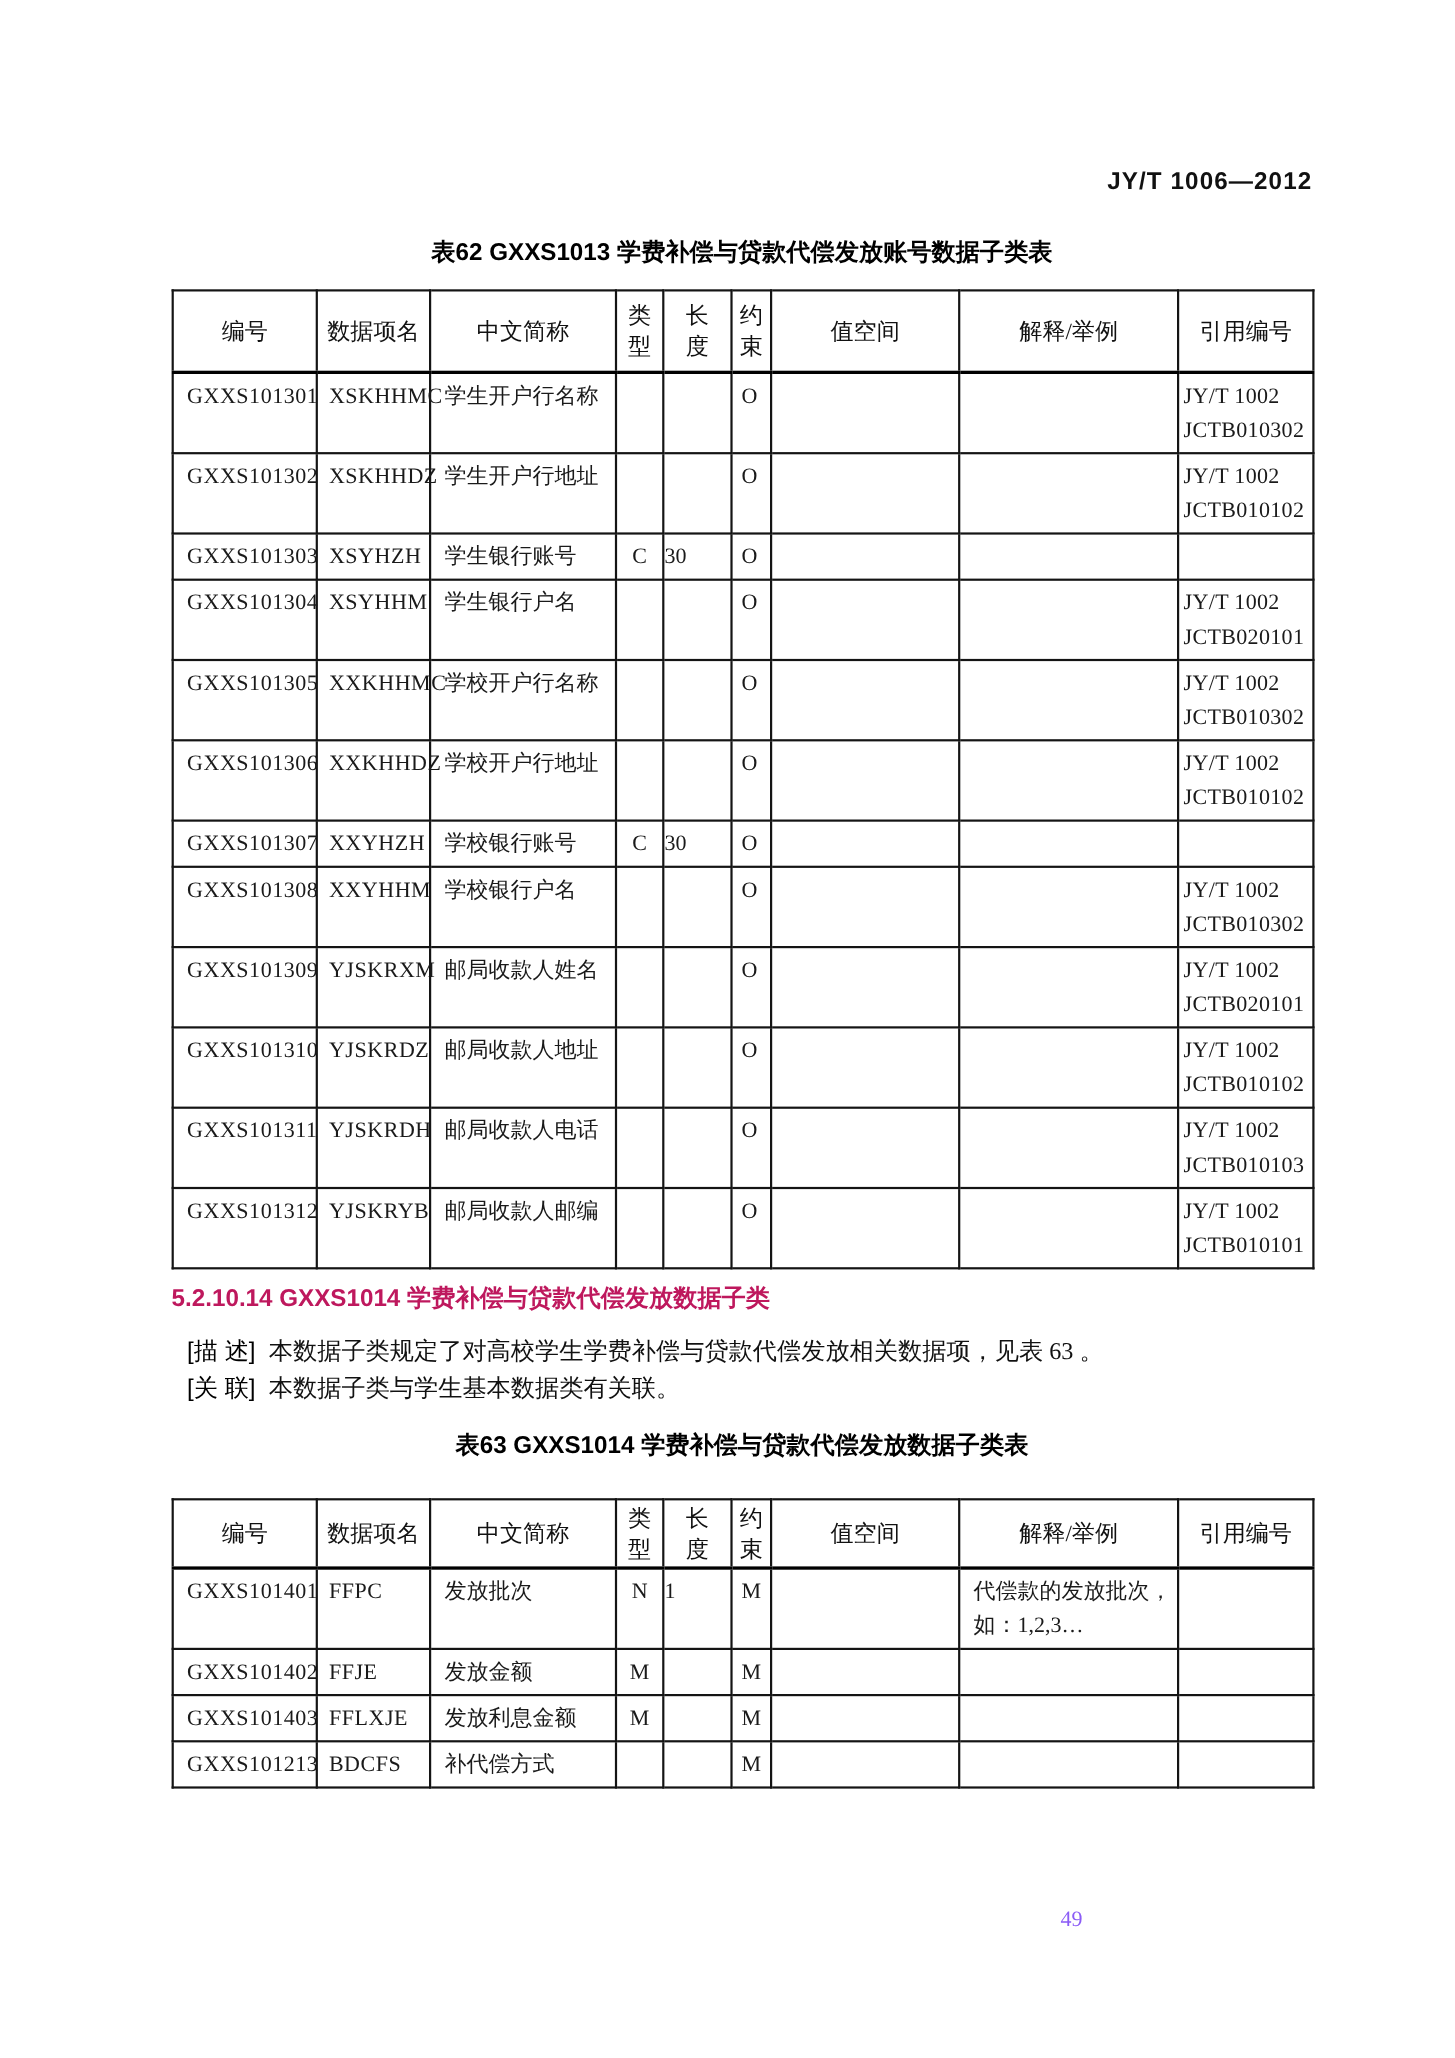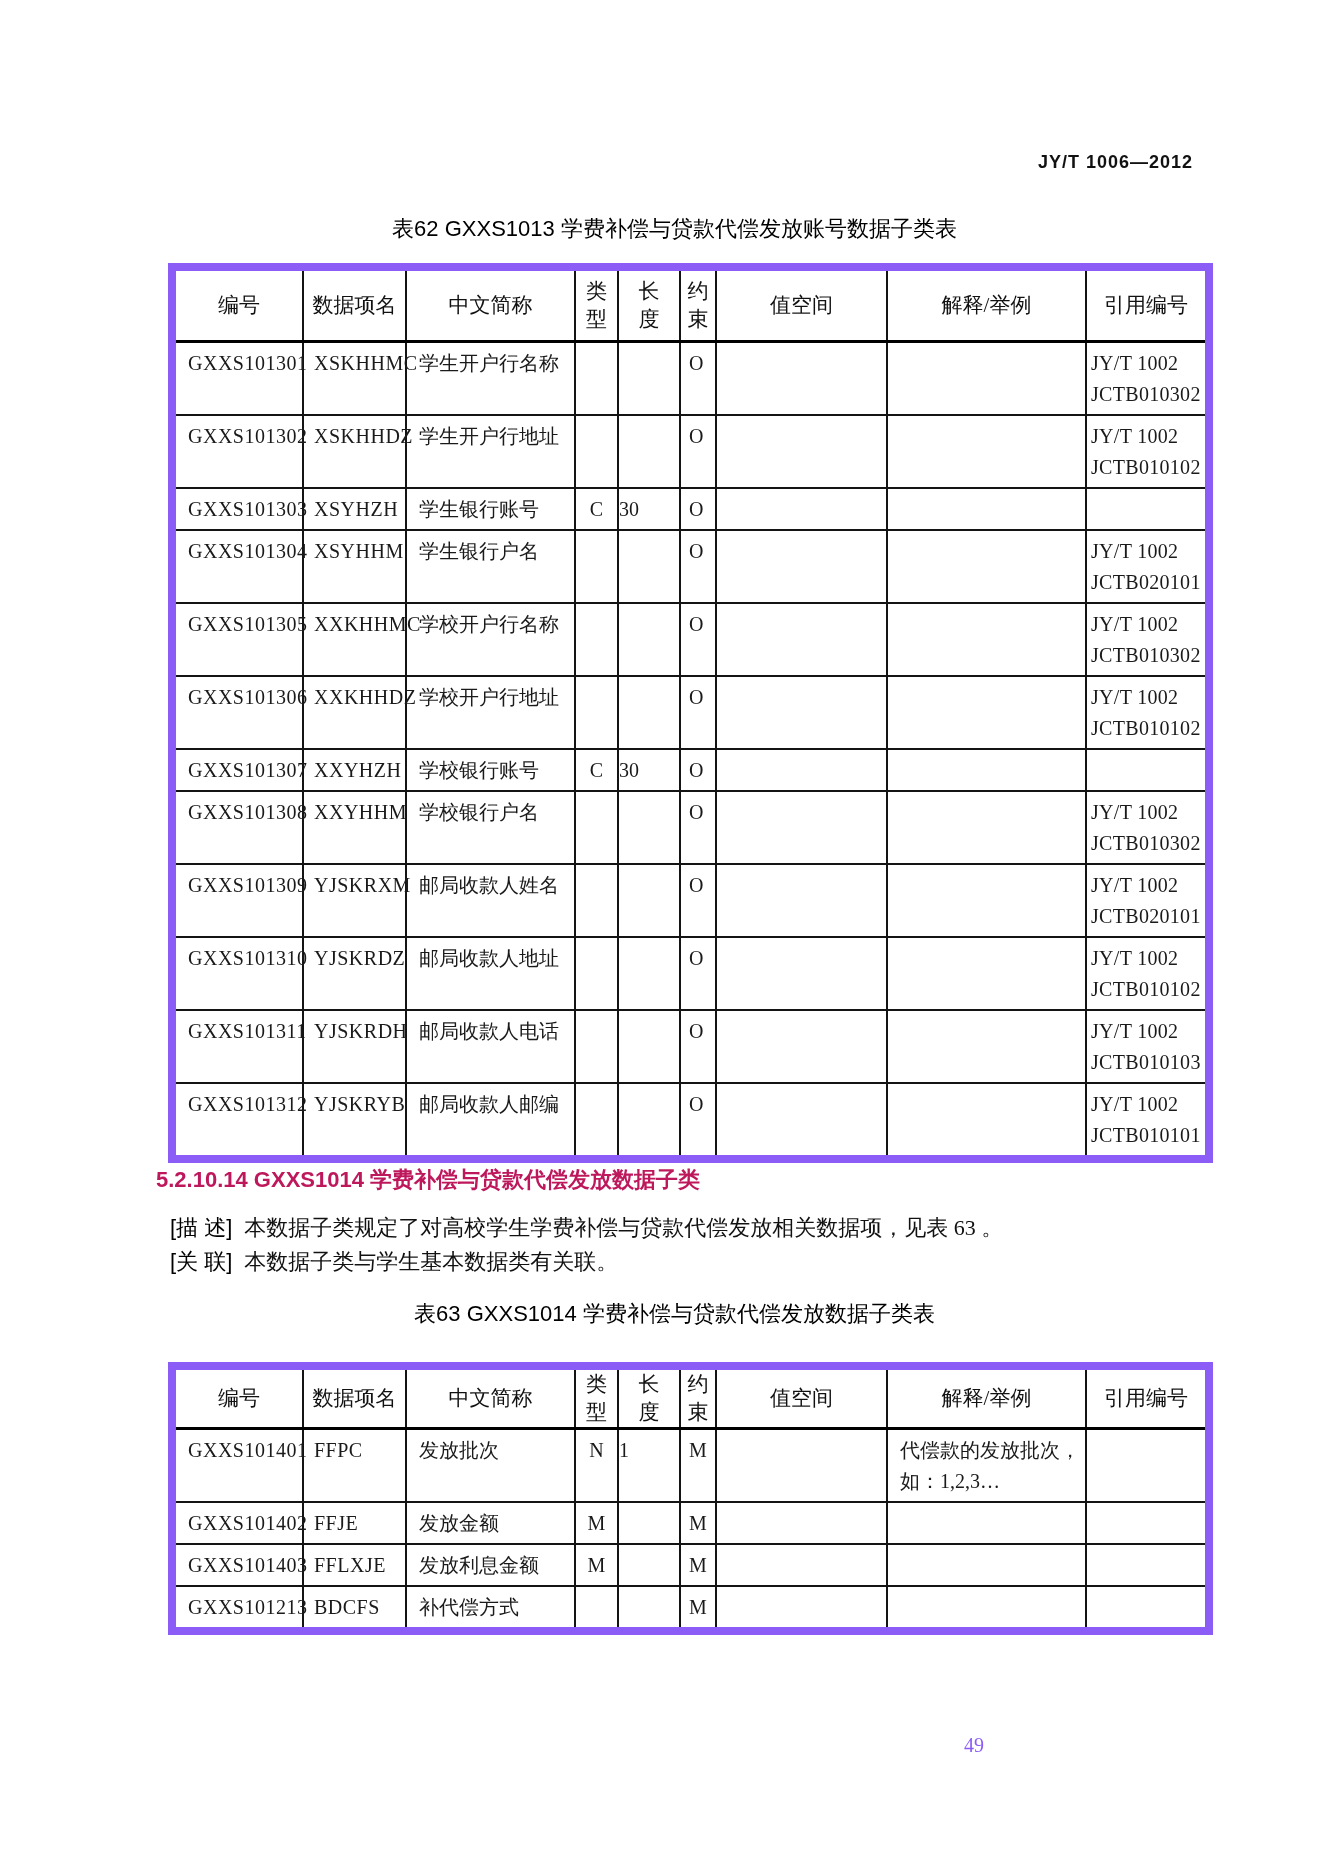--- a/index.html
+++ b/index.html
@@ -8,36 +8,35 @@
     position:relative;
     width:1323px; height:1871px;
     font-family:"Liberation Serif","DejaVu Serif",serif;
     color:#1a1a1a;
     overflow:hidden;
   }
   .hdr {
     position:absolute; top:152px; left:156px; width:1037px;
     text-align:right;
     font-family:"Liberation Sans","DejaVu Sans",sans-serif;
-    font-size:18px; font-weight:600; letter-spacing:1px; color:#111;
+    font-size:22px; font-weight:600; letter-spacing:1px; color:#111;
   }
   .tbl-title {
     position:absolute; left:156px; width:1037px; text-align:center;
     font-family:"Liberation Sans","DejaVu Sans",sans-serif;
-    font-weight:400; font-size:22px; color:#000;
+    font-weight:700; font-size:22px; color:#000;
   }
   #t62-title { top:214px; }
   #t63-title { top:1299px; }
 
   table.dt {
     position:absolute; left:156px; width:1037px;
     border-collapse:collapse; table-layout:fixed;
-    border:8px solid #8b5cf6;
+    border:1px solid #8b5cf6;
     background:#fff;
-    margin-left:12px;
   }
   #table62 { top:263px; }
   #table63 { top:1362px; }
 
   .dt th, .dt td { border:2px solid #141414; }
   .dt thead th {
     font-weight:normal; font-size:21px; color:#111;
     text-align:center; vertical-align:middle;
     white-space:pre-line; line-height:28px;
     border-bottom:3px solid #000;

